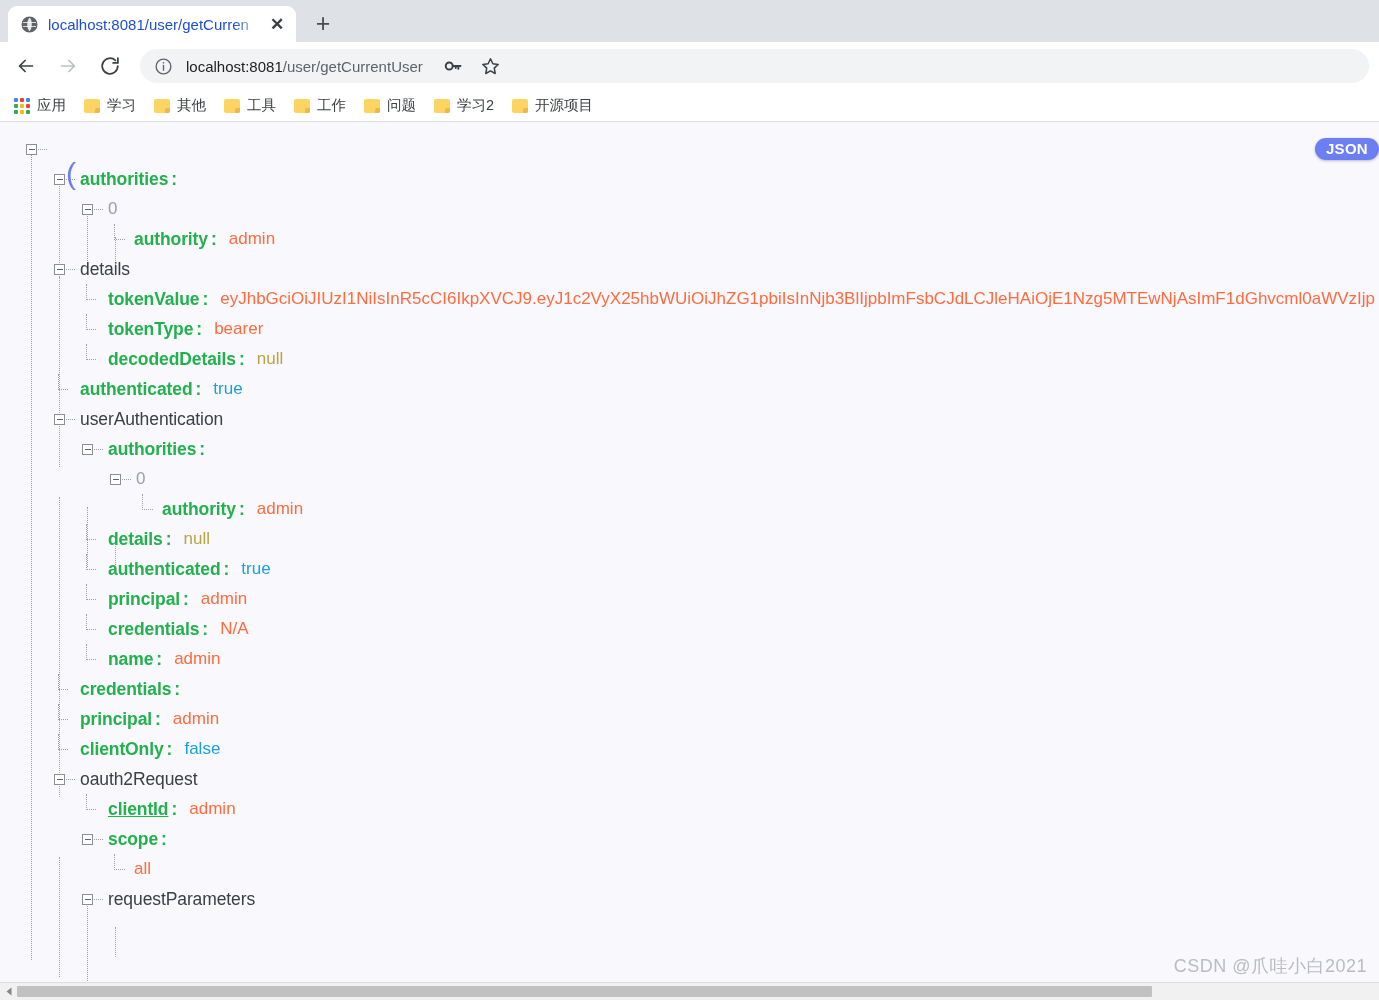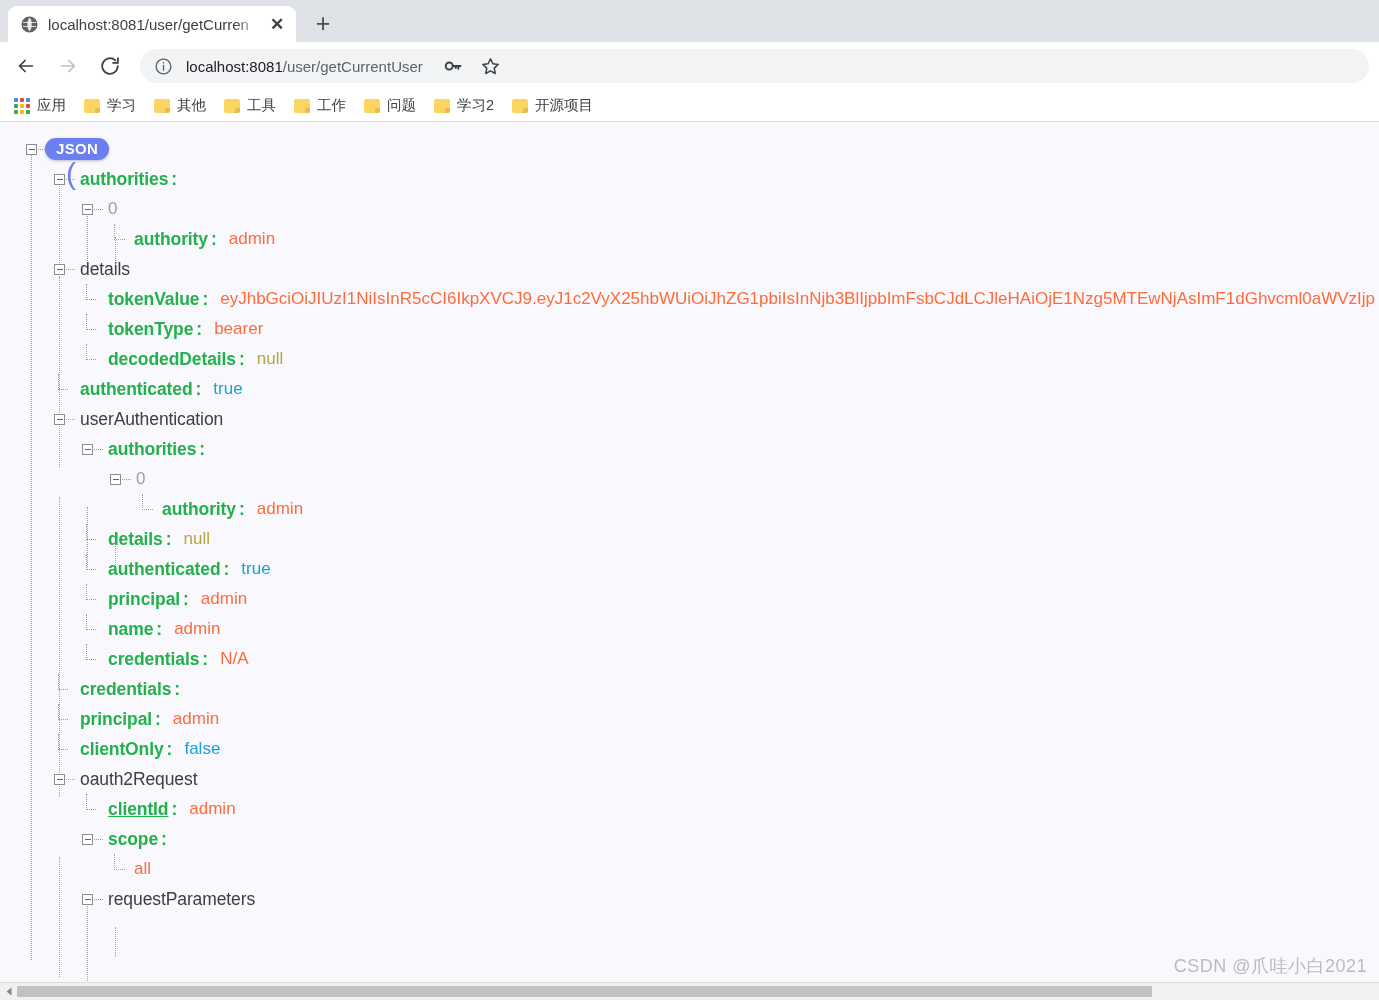--- a/index.html
+++ b/index.html
@@ -40,21 +40,21 @@
   }
   .tab-favicon {
     width: 18px; height: 18px;
     flex: 0 0 18px;
     margin-right: 10px;
     display: flex; align-items: center; justify-content: center;
   }
   .tab-title {
     flex: 1 1 auto;
     font-size: 15px;
-    color: #404040;
+    color: #1d4ed8;
     white-space: nowrap;
     overflow: hidden;
     -webkit-mask-image: linear-gradient(to right, #000 85%, transparent 100%);
     mask-image: linear-gradient(to right, #000 85%, transparent 100%);
   }
   .tab-close {
     width: 22px; height: 22px;
     flex: 0 0 22px;
     display: flex; align-items: center; justify-content: center;
     font-size: 17px; font-weight: 700; color: #3c4043;
@@ -411,21 +411,21 @@
     <div class="rail" style="left:59px; top:735px; height:120px;"></div>
     <div class="rail" style="left:87px; top:85px; height:60px;"></div>
     <div class="rail" style="left:87px; top:385px; height:60px;"></div>
     <div class="rail" style="left:87px; top:775px; height:100px;"></div>
     <div class="rail" style="left:115px; top:115px; height:30px;"></div>
     <div class="rail" style="left:115px; top:415px; height:30px;"></div>
     <div class="rail" style="left:115px; top:805px; height:30px;"></div>
 
     <div class="jsontree">
 
-      <div class="row" style="padding-left:0;">
+      <div class="row" style="padding-left:0;text-align:right;">
         <span class="toggle" style="left:26px;"></span>
         <span class="tick" style="left:38px;"></span>
         <span class="badge-json" style="margin-left:45px;">JSON</span>
       </div>
 
       <div class="row">
         <span class="toggle" style="left:54px;"></span>
         <span class="tick" style="left:66px;"></span>
         <span class="brace" style="left:66px;">(</span>
         <span class="key" style="margin-left:80px;">authorities</span><span class="colon">:</span>
@@ -503,26 +503,26 @@
         <span class="key" style="margin-left:108px;">authenticated</span><span class="colon">:</span><span class="val bool">true</span>
       </div>
 
       <div class="row">
         <span class="elbow" style="left:86px; width:9px;"></span>
         <span class="key" style="margin-left:108px;">principal</span><span class="colon">:</span><span class="val">admin</span>
       </div>
 
       <div class="row">
         <span class="elbow" style="left:86px; width:9px;"></span>
+        <span class="key" style="margin-left:108px;">credentials</span><span class="colon">:</span><span class="val">N/A</span>
+      </div>
+
+      <div class="row">
+        <span class="elbow" style="left:86px; width:9px;"></span>
         <span class="key" style="margin-left:108px;">name</span><span class="colon">:</span><span class="val">admin</span>
-      </div>
-
-      <div class="row">
-        <span class="elbow" style="left:86px; width:9px;"></span>
-        <span class="key" style="margin-left:108px;">credentials</span><span class="colon">:</span><span class="val">N/A</span>
       </div>
 
       <div class="row">
         <span class="elbow" style="left:58px; width:9px;"></span>
         <span class="key" style="margin-left:80px;">credentials</span><span class="colon">:</span>
       </div>
 
       <div class="row">
         <span class="elbow" style="left:58px; width:9px;"></span>
         <span class="key" style="margin-left:80px;">principal</span><span class="colon">:</span><span class="val">admin</span>

